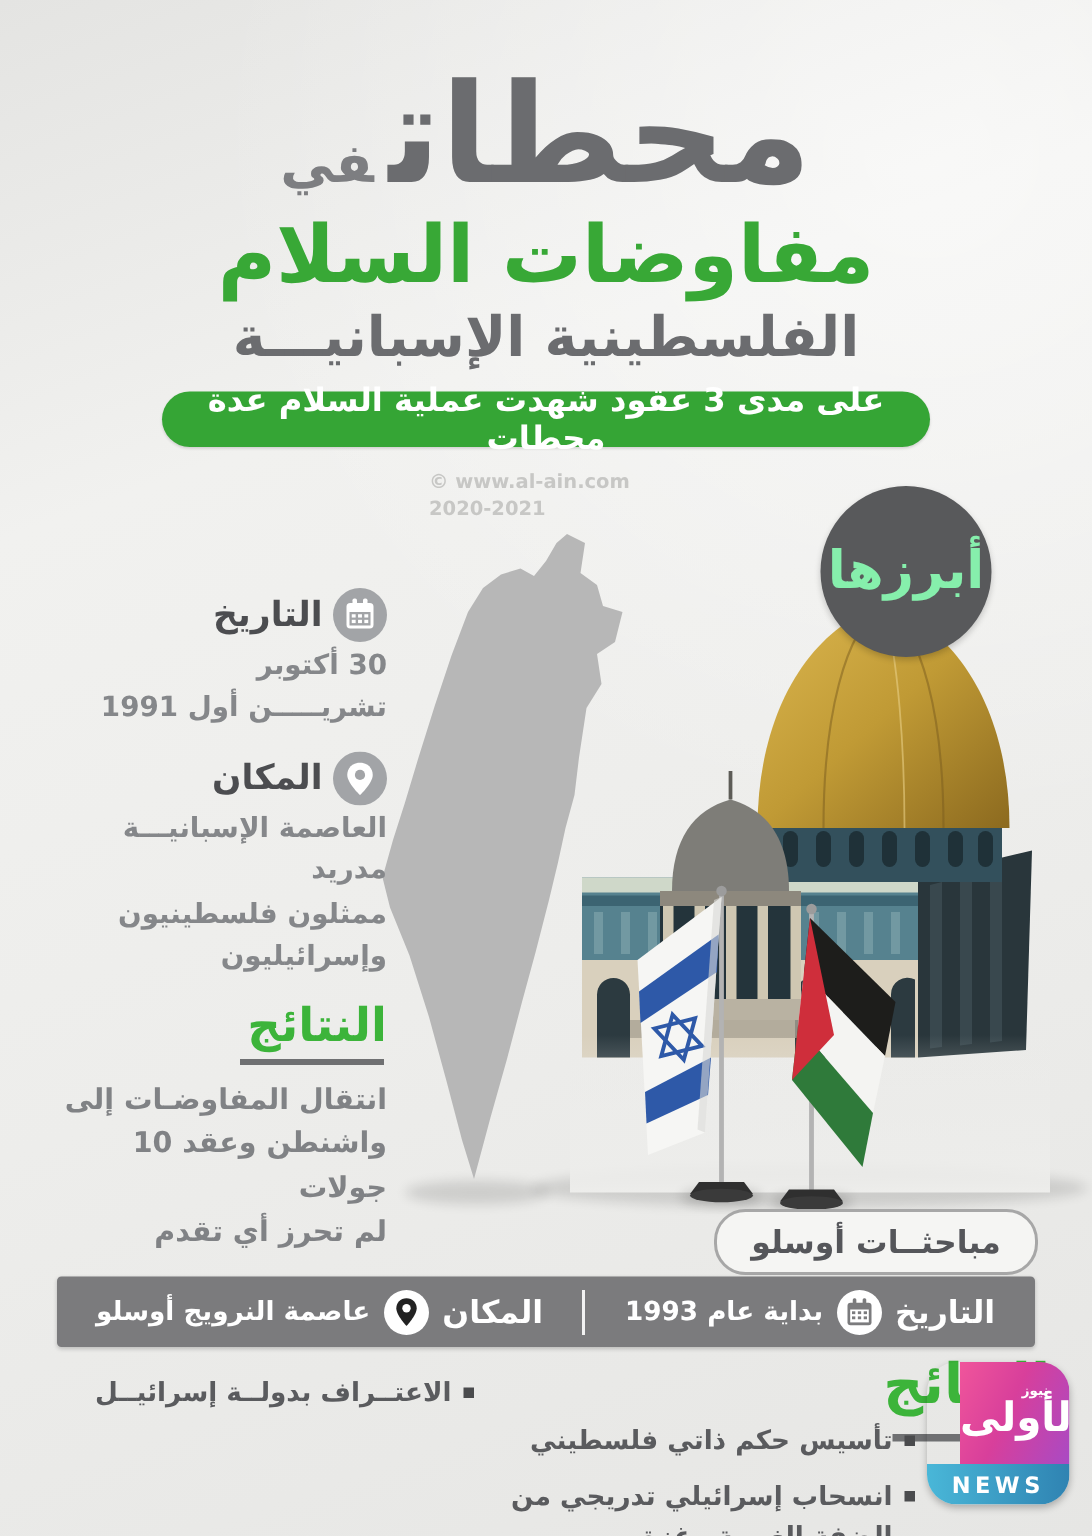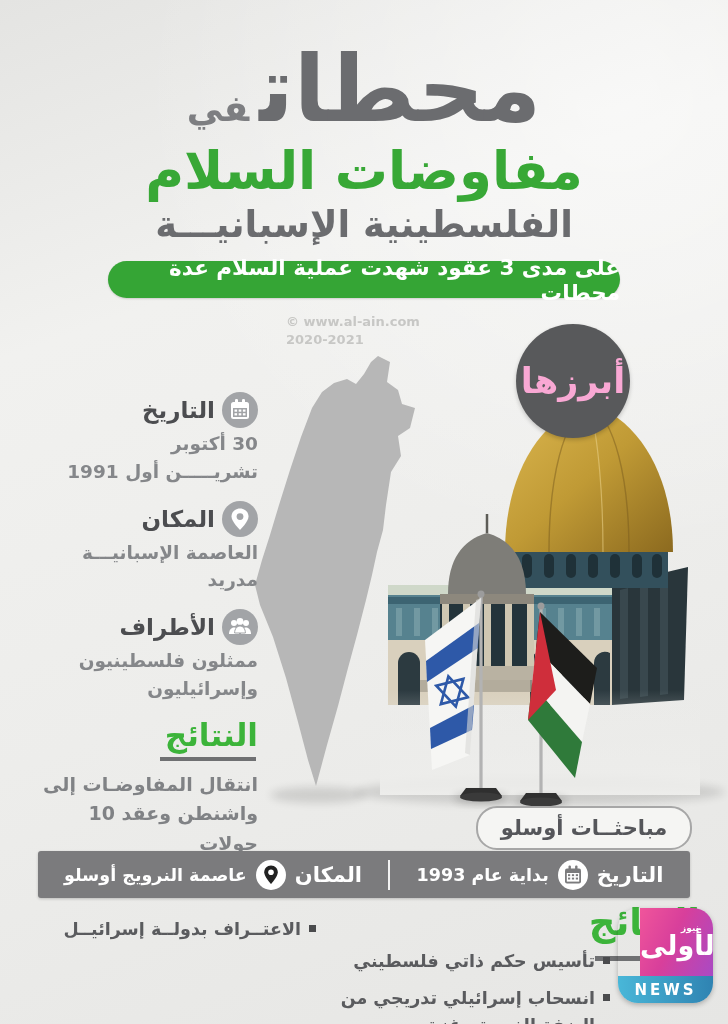--- a/index.html
+++ b/index.html
@@ -22,20 +22,21 @@
   .title-line1{top:42px;right:0;left:0;text-align:center;color:#6b6c6f;font-weight:bold;}
   .title-line1 .big{font-size:92px;line-height:1.05;letter-spacing:-2px;}
   .title-line1 .small{font-size:36px;color:#7d7e81;margin-right:10px;}
   .title-line2{top:140px;right:0;left:0;text-align:center;color:#38a836;font-weight:bold;font-size:53px;}
   .title-line3{top:203px;right:0;left:0;text-align:center;color:#6b6c6f;font-weight:bold;font-size:37px;}
   .banner{
     top:261px;left:108px;width:512px;height:37px;border-radius:19px;
     background:#35a535;color:#fff;font-size:21.5px;font-weight:bold;
     display:flex;align-items:center;justify-content:center;
     box-shadow:0 1px 2px rgba(0,0,0,.15);
+    text-align:center;
   }
   .watermark{top:313px;left:286px;direction:ltr;text-align:left;color:#c7c7c5;font-size:13px;line-height:1.35;font-weight:bold;}
 
   
   .madrid-pill{
     top:317px;left:38px;width:218px;height:84px;border-radius:44px;
     border:2px solid #a3a3a3;background:rgba(250,250,248,.6);
     display:flex;align-items:center;justify-content:center;text-align:center;
     color:#4f5053;font-size:22px;font-weight:bold;line-height:1.55;
   }
@@ -44,22 +45,22 @@
   .m-row:first-child{margin-top:0;}
   .m-row .lbl{color:#4c4d50;font-size:23px;font-weight:bold;}
   .m-text{color:#85878a;font-size:18.5px;font-weight:bold;line-height:1.5;margin-top:2px;}
   .results-head{color:#3cb43a;font-size:31px;font-weight:bold;margin-top:14px;line-height:1.2;}
   .results-underline{width:96px;height:4px;background:#6f7072;margin-top:3px;margin-left:auto;margin-right:2px;}
   .m-results{color:#808285;font-size:19px;font-weight:bold;line-height:1.55;margin-top:9px;}
   .icon-badge{width:36px;height:36px;flex:0 0 36px;}
 
   
   .highlight-circle{
-    top:324px;left:516px;width:114px;height:114px;border-radius:50%;
-    background:#58595b;color:#f9a8d4;display:flex;align-items:center;justify-content:center;
+    top:324px;left:547px;width:114px;height:114px;border-radius:50%;
+    background:#58595b;color:#86efac;display:flex;align-items:center;justify-content:center;
     font-size:35px;font-weight:bold;box-shadow:0 2px 4px rgba(0,0,0,.2);
   }
 
   
   .art{top:0;left:0;width:728px;height:1024px;pointer-events:none;}
 
   
   .oslo-pill{
     top:806px;right:36px;width:212px;height:40px;border-radius:21px;
     border:2px solid #a7a7a7;background:#f5f5f3;
@@ -270,34 +271,20 @@
       <svg class="icon-badge" viewBox="0 0 36 36">
         <circle cx="18" cy="18" r="18" fill="#a2a4a7"></circle>
         <path d="M18 7.5 C12.8 7.5 9.5 11.2 9.5 15.6 C9.5 21 18 29 18 29 C18 29 26.5 21 26.5 15.6 C26.5 11.2 23.2 7.5 18 7.5 Z" fill="#fff"></path>
         <circle cx="18" cy="15.6" r="3.4" fill="#a2a4a7"></circle>
       </svg>
       <span class="lbl">المكان</span>
     </div>
     <div class="m-text preline">العاصمة الإسبانيـــة
 مدريد</div>
 
-    <div class="m-row">
-      <svg class="icon-badge" viewBox="0 0 36 36">
-        <circle cx="18" cy="18" r="18" fill="#a2a4a7"></circle>
-        <g fill="#fff">
-          <circle cx="12" cy="14" r="3"></circle>
-            <circle cx="24" cy="14" r="3"></circle>
-            <circle cx="18" cy="12.4" r="3.4"></circle>
-          <path d="M7 25 c0-4 2.4-6.4 5-6.4 c2.6 0 5 2.4 5 6.4 Z"></path>
-          <path d="M19 25 c0-4 2.4-6.4 5-6.4 c2.6 0 5 2.4 5 6.4 Z"></path>
-          <path d="M12.6 24 c0-4.4 2.6-7 5.4-7 c2.8 0 5.4 2.6 5.4 7 Z" stroke="#a2a4a7" stroke-width="1"></path>
-        </g>
-      </svg>
-      <span class="lbl">الأطراف</span>
-    </div>
     <div class="m-text preline">ممثلون فلسطينيون
 وإسرائيليون</div>
 
     <div class="results-head">النتائج</div>
     <div class="results-underline"></div>
     <div class="m-results preline">انتقال المفاوضـات إلى
 واشنطن وعقد 10 جولات
 لم تحرز أي تقدم</div>
   </div>
 

